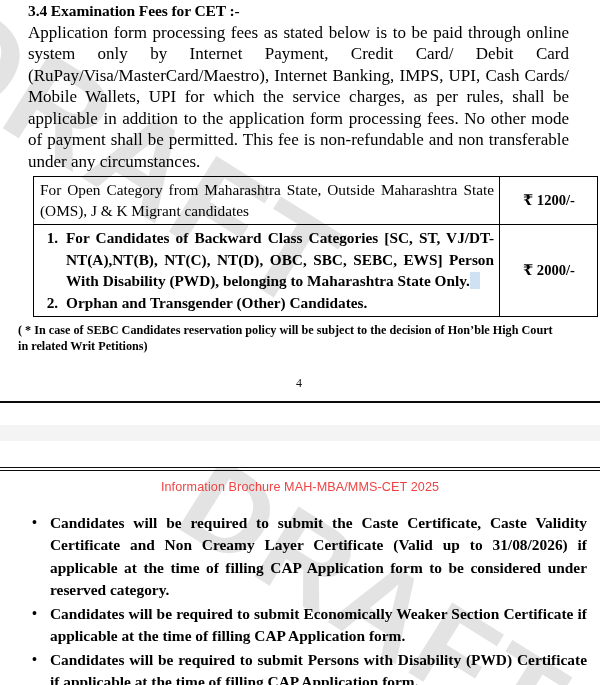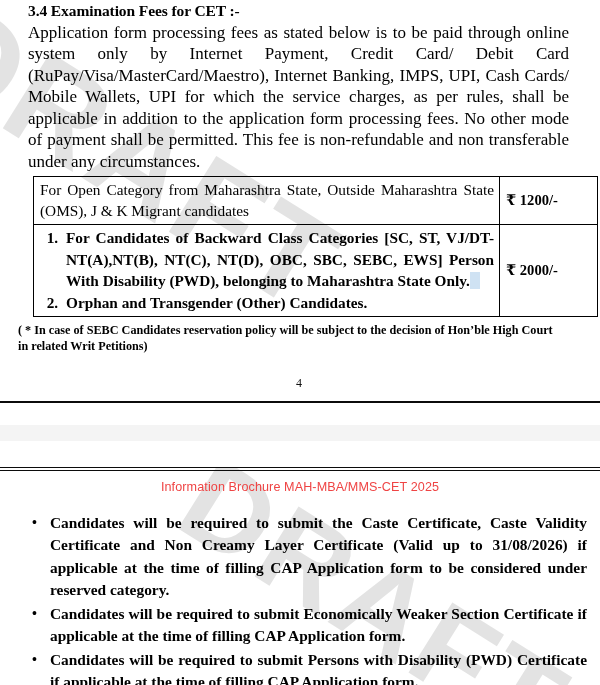--- a/index.html
+++ b/index.html
@@ -88,21 +88,21 @@
   td.cat-cell {
     font-size: 15.3px;
     line-height: 21px;
     text-align: justify;
     text-justify: inter-word;
     width: 454px;
   }
   td.fee-cell {
     font-size: 14.6px;
     font-weight: bold;
-    text-align: left;
+    text-align: center;
     width: 86px;
     white-space: nowrap;
   }
   .cat-line-top {
     display: block;
   }
   ol.cat-list {
     margin: 0;
     padding: 0 0 0 22px;
     list-style-position: outside;

